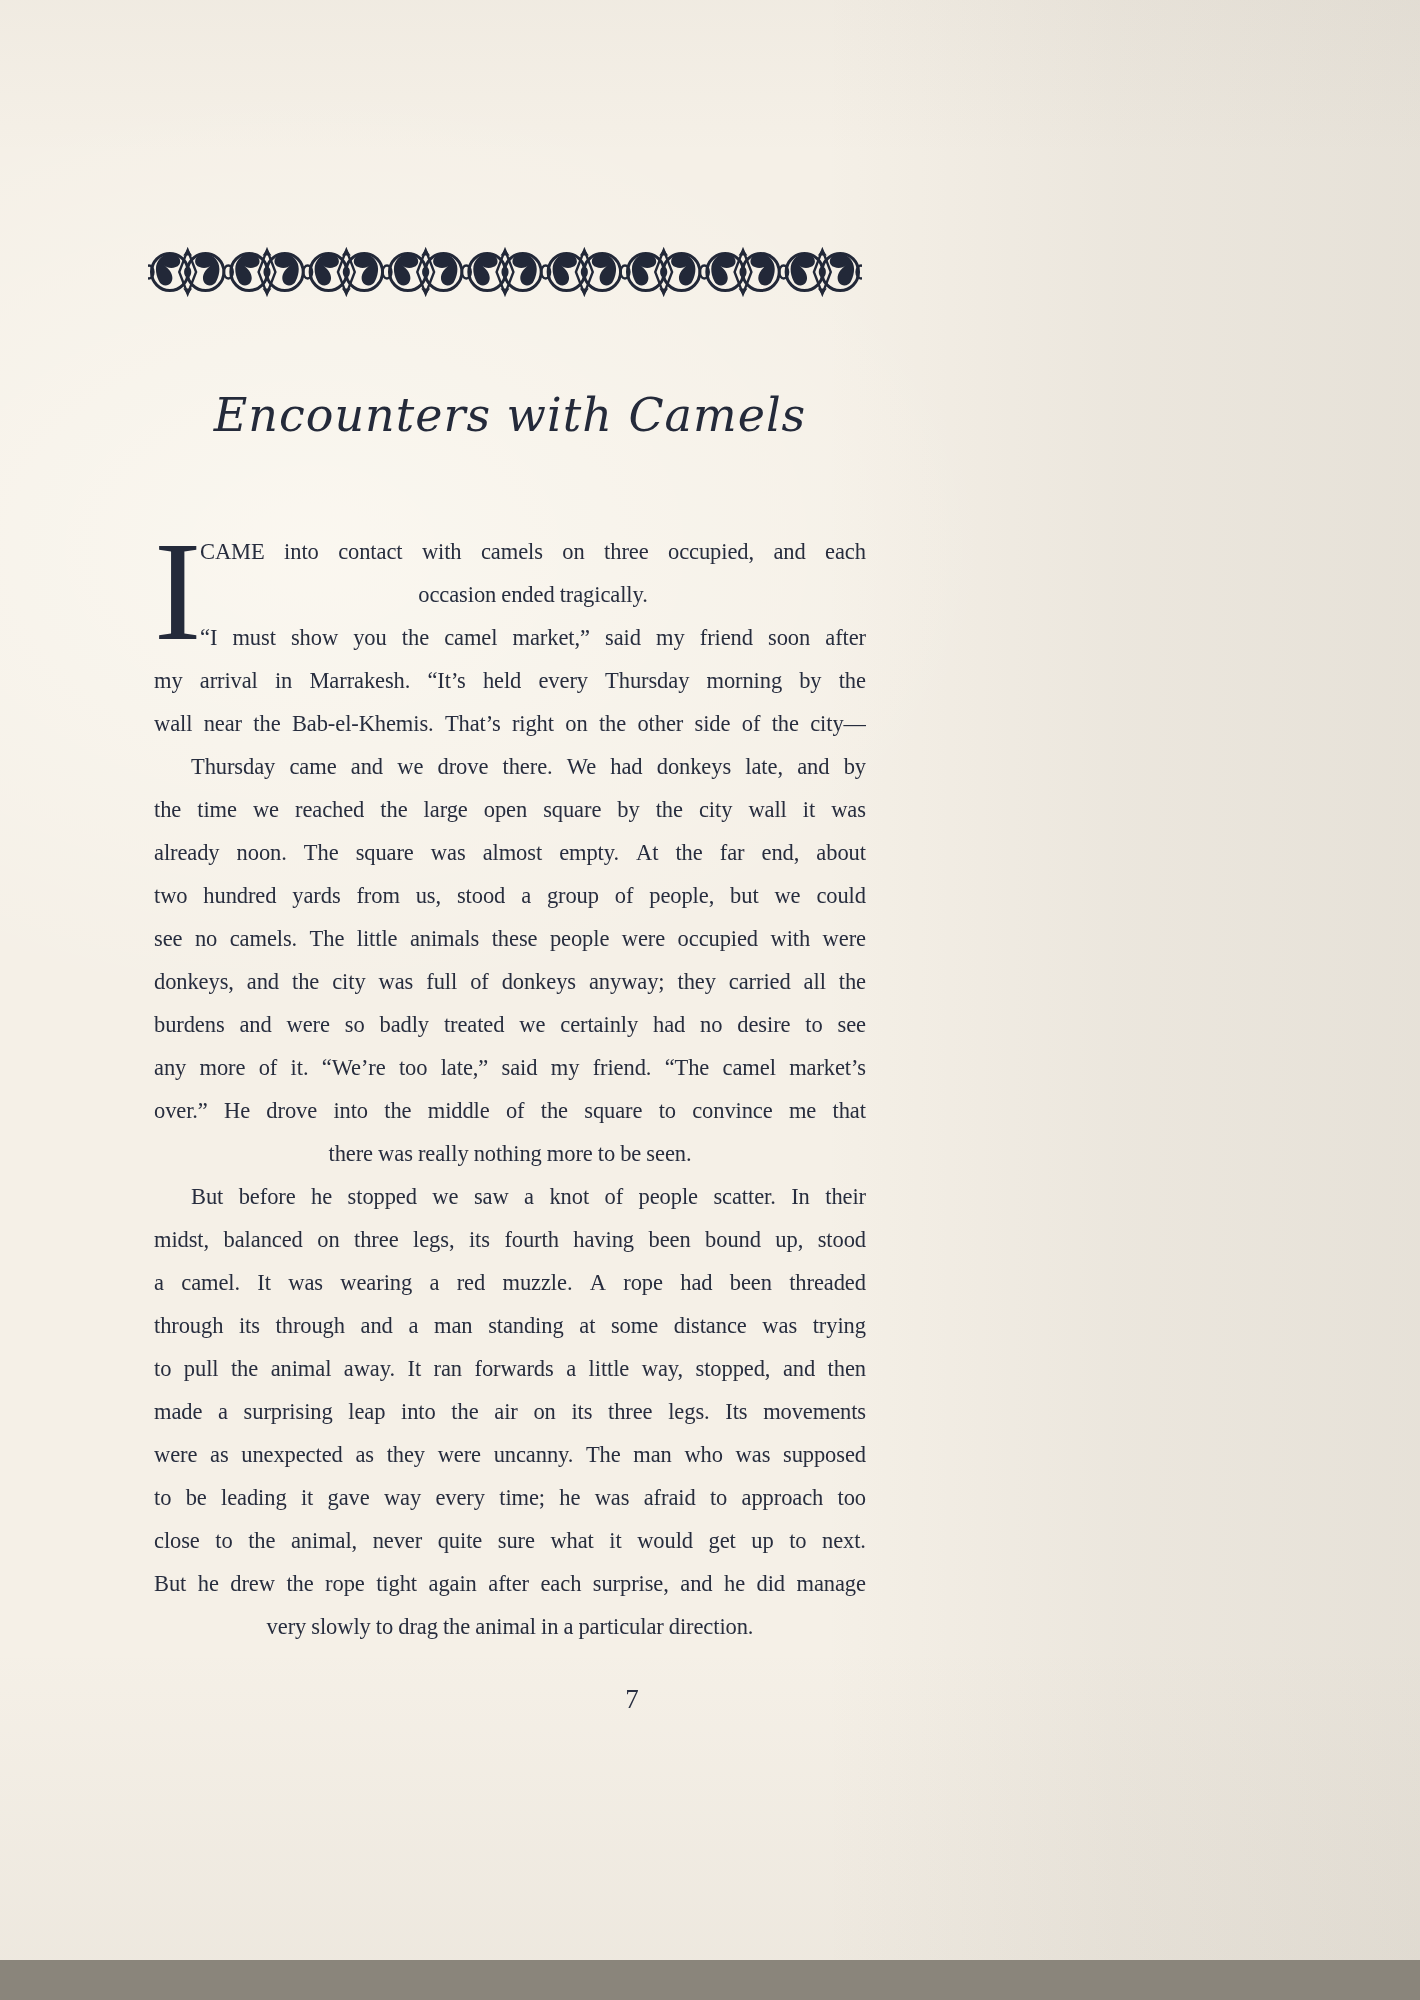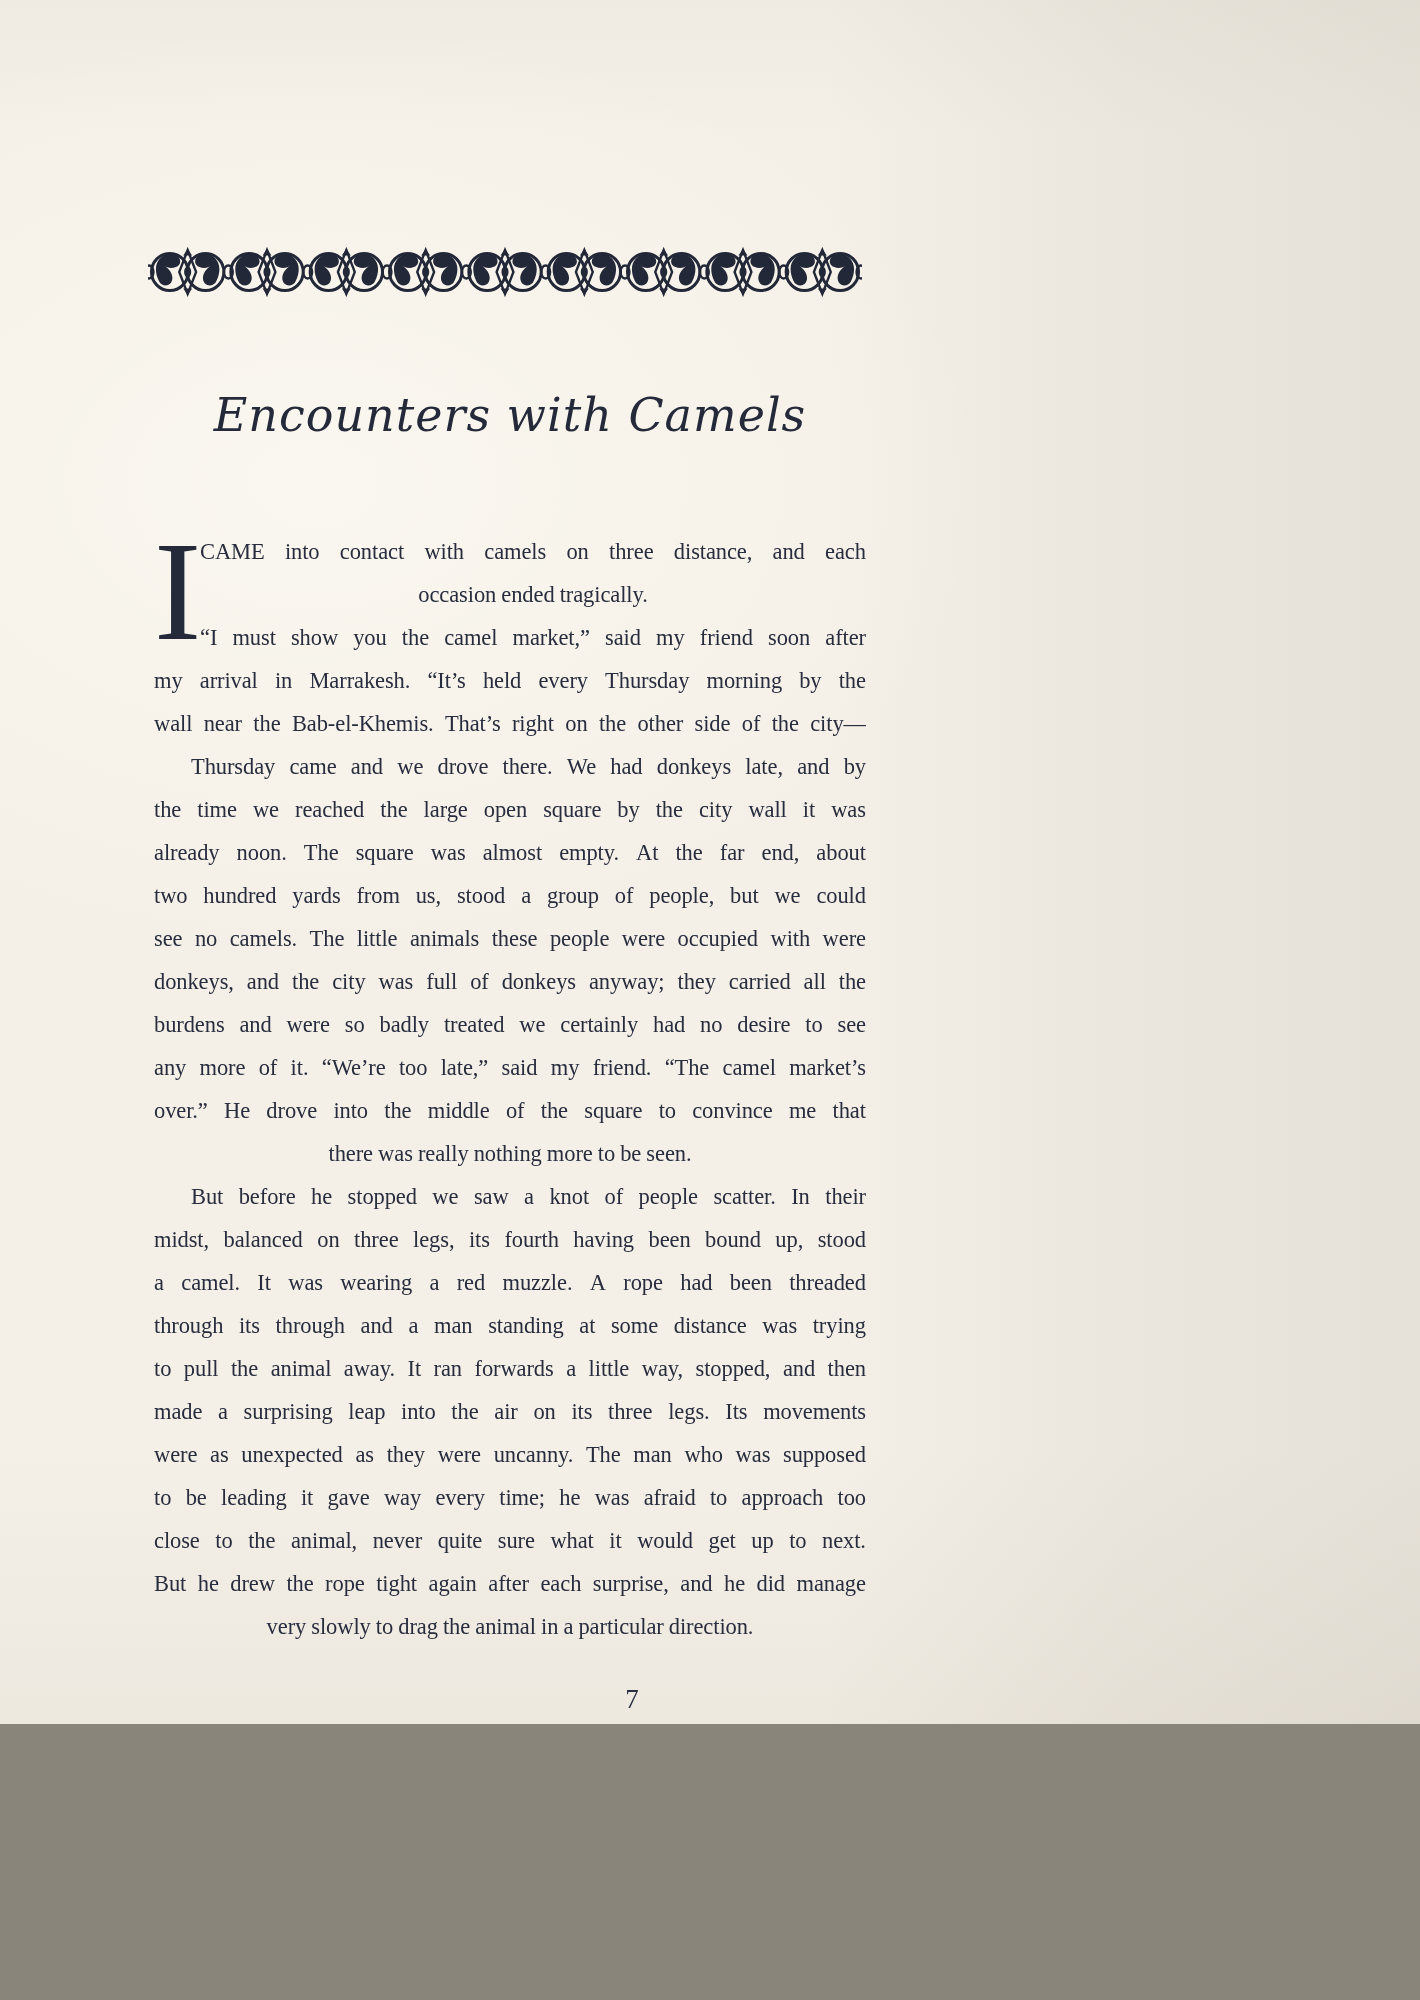--- a/index.html
+++ b/index.html
@@ -1,18 +1,18 @@
 <!DOCTYPE html>
 <html><head>
 <meta charset="utf-8">
 <style>
   html,body{margin:0;padding:0;background:#8a857b;}
   .page{
     position:relative;
-    width:1420px;height:1724px;
+    width:1420px;height:1960px;
     margin:0 auto;
     overflow:hidden;
     color:#262c3d;
     background:
       radial-gradient(1100px 750px at 22% 28%, rgba(255,253,247,0.55), rgba(255,253,247,0) 62%),
       linear-gradient(90deg, rgba(0,0,0,0) 58%, rgba(112,106,94,0.07) 79%, rgba(112,106,94,0.11) 100%),
       linear-gradient(0deg, rgba(118,108,92,0.06), rgba(0,0,0,0) 16%),
       linear-gradient(180deg, rgba(118,108,92,0.04), rgba(0,0,0,0) 8%),
       #f5f0e7;
     font-family:"Liberation Serif", serif;
@@ -94,21 +94,21 @@
     <div class="para">
       <span class="dropcap">I</span>
     <div class="line">
           <span>CAME</span>
           <span>into</span>
           <span>contact</span>
           <span>with</span>
           <span>camels</span>
           <span>on</span>
           <span>three</span>
-          <span>distance,</span>
+          <span>occupied,</span>
           <span>and</span>
           <span>each</span>
         </div>
         <div class="line last">occasion ended tragically.</div>
       </div>
     <div class="para">
         <div class="line">
           <span>“I</span>
           <span>must</span>
           <span>show</span>

